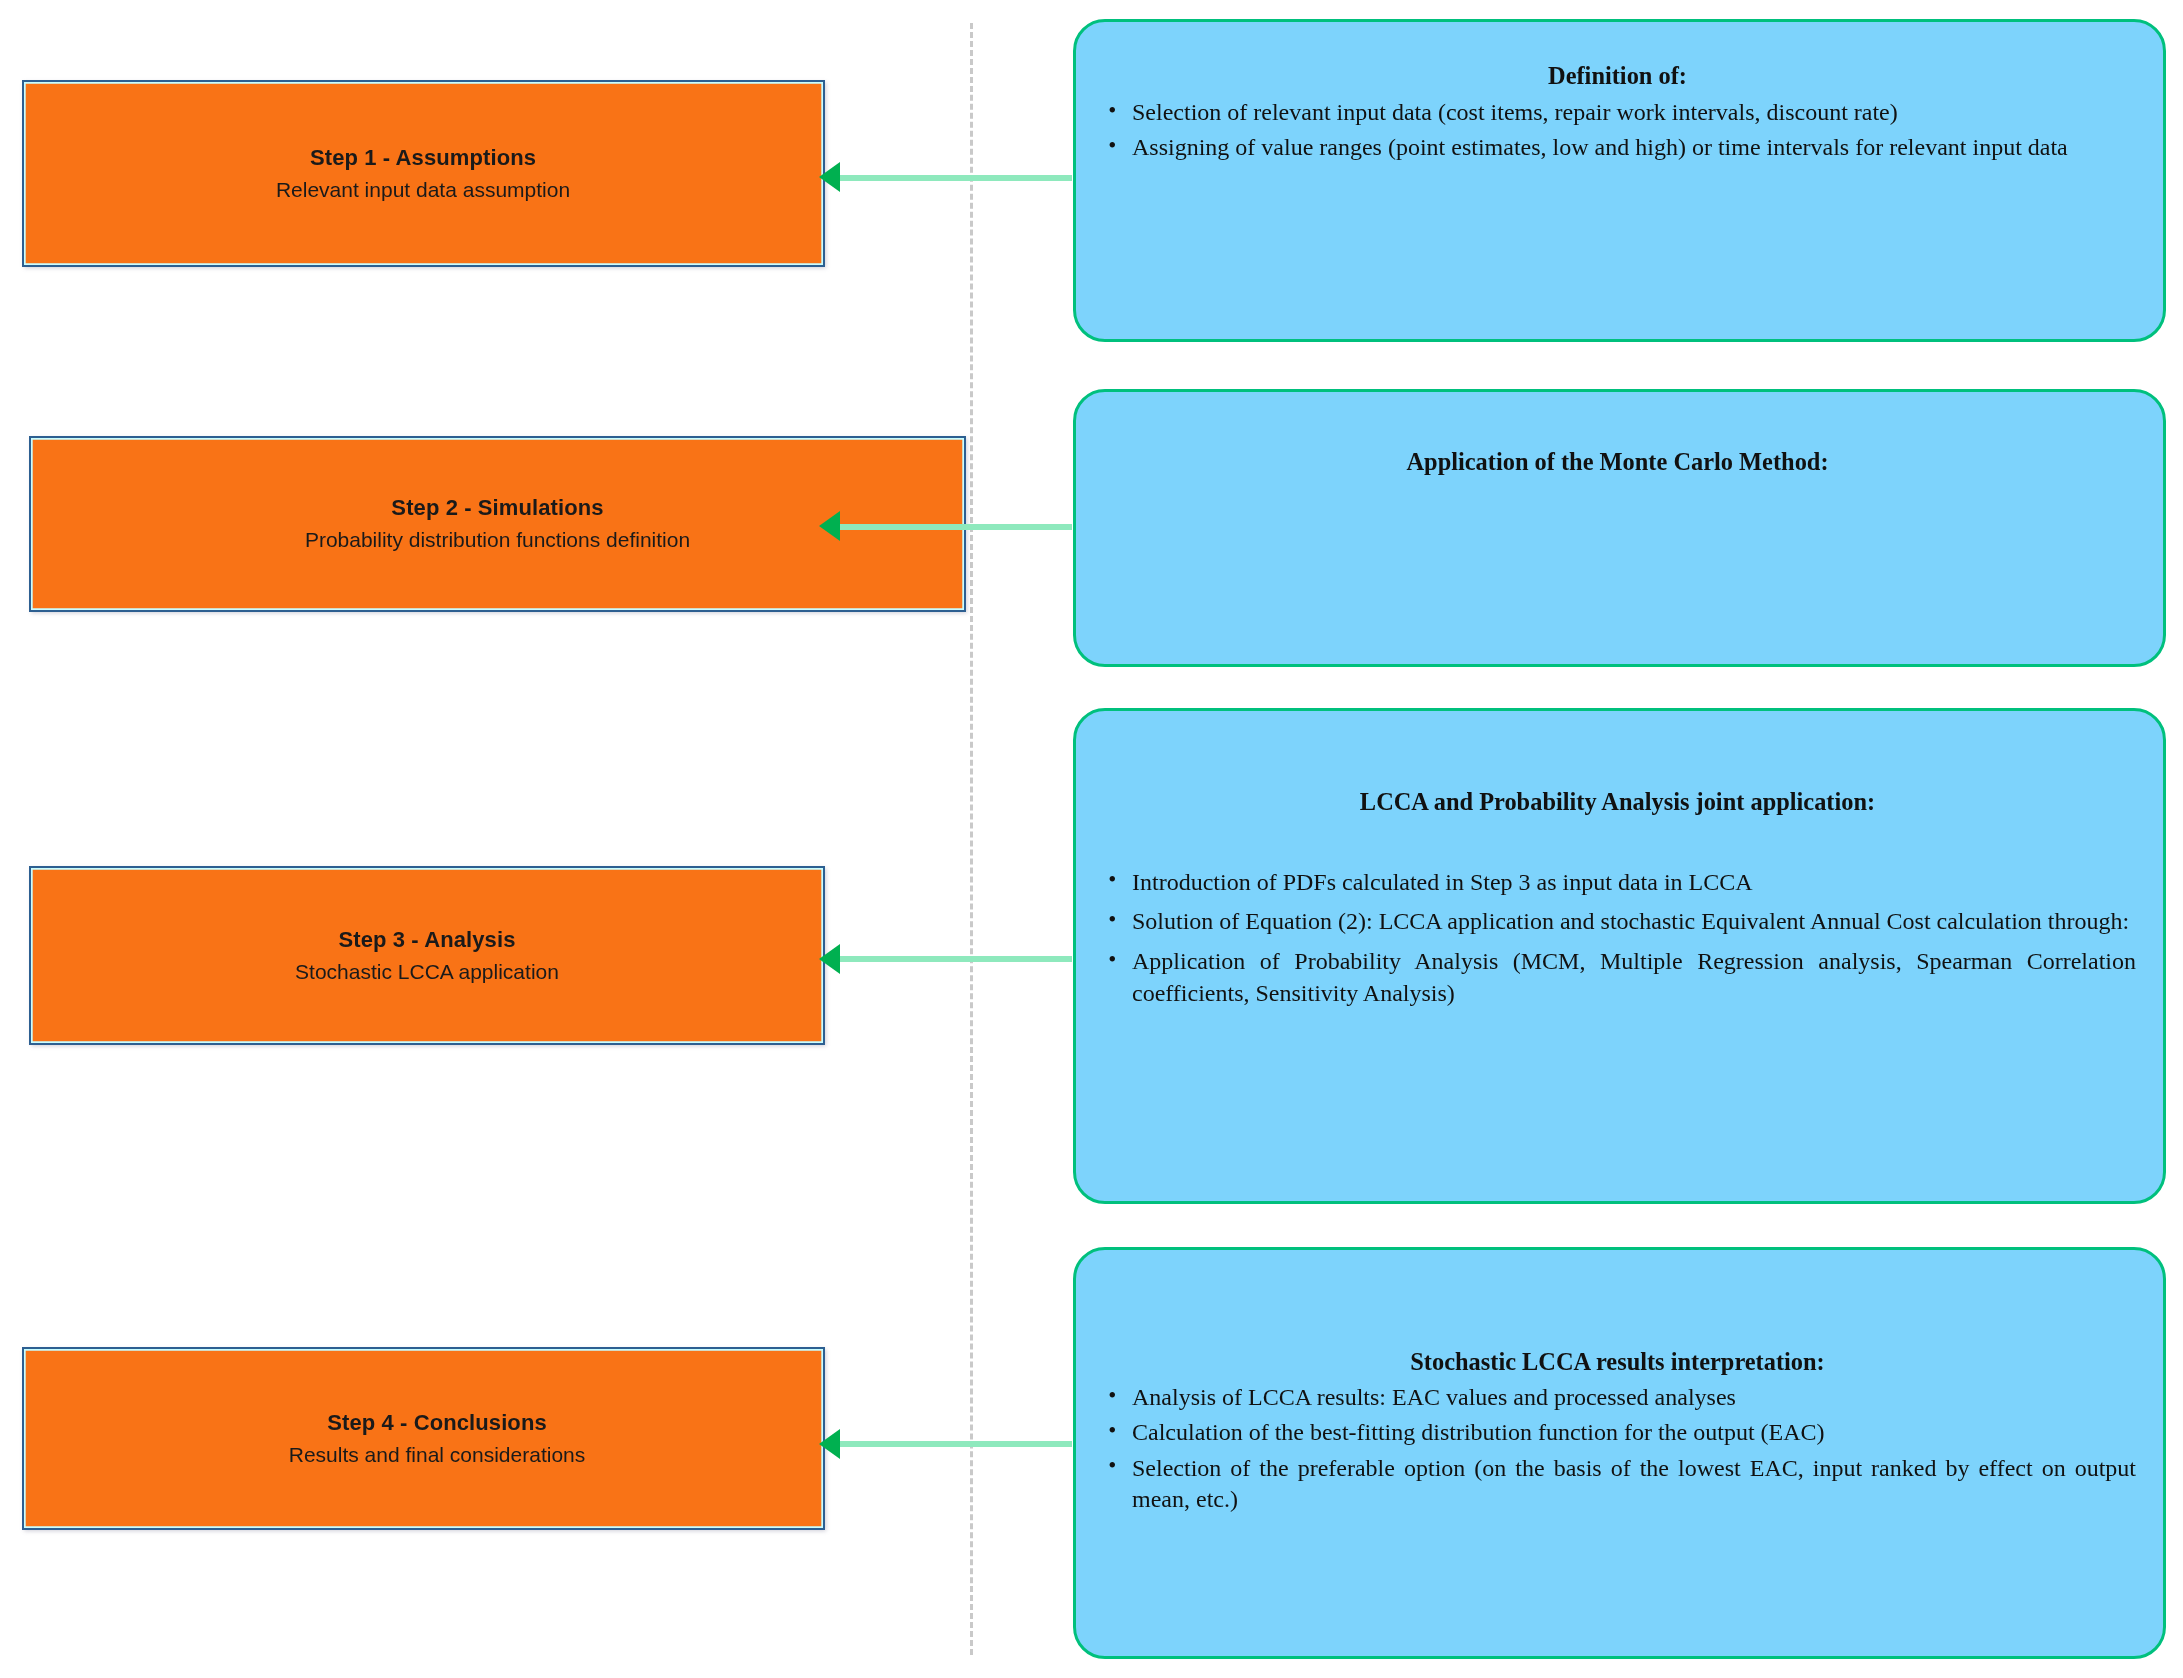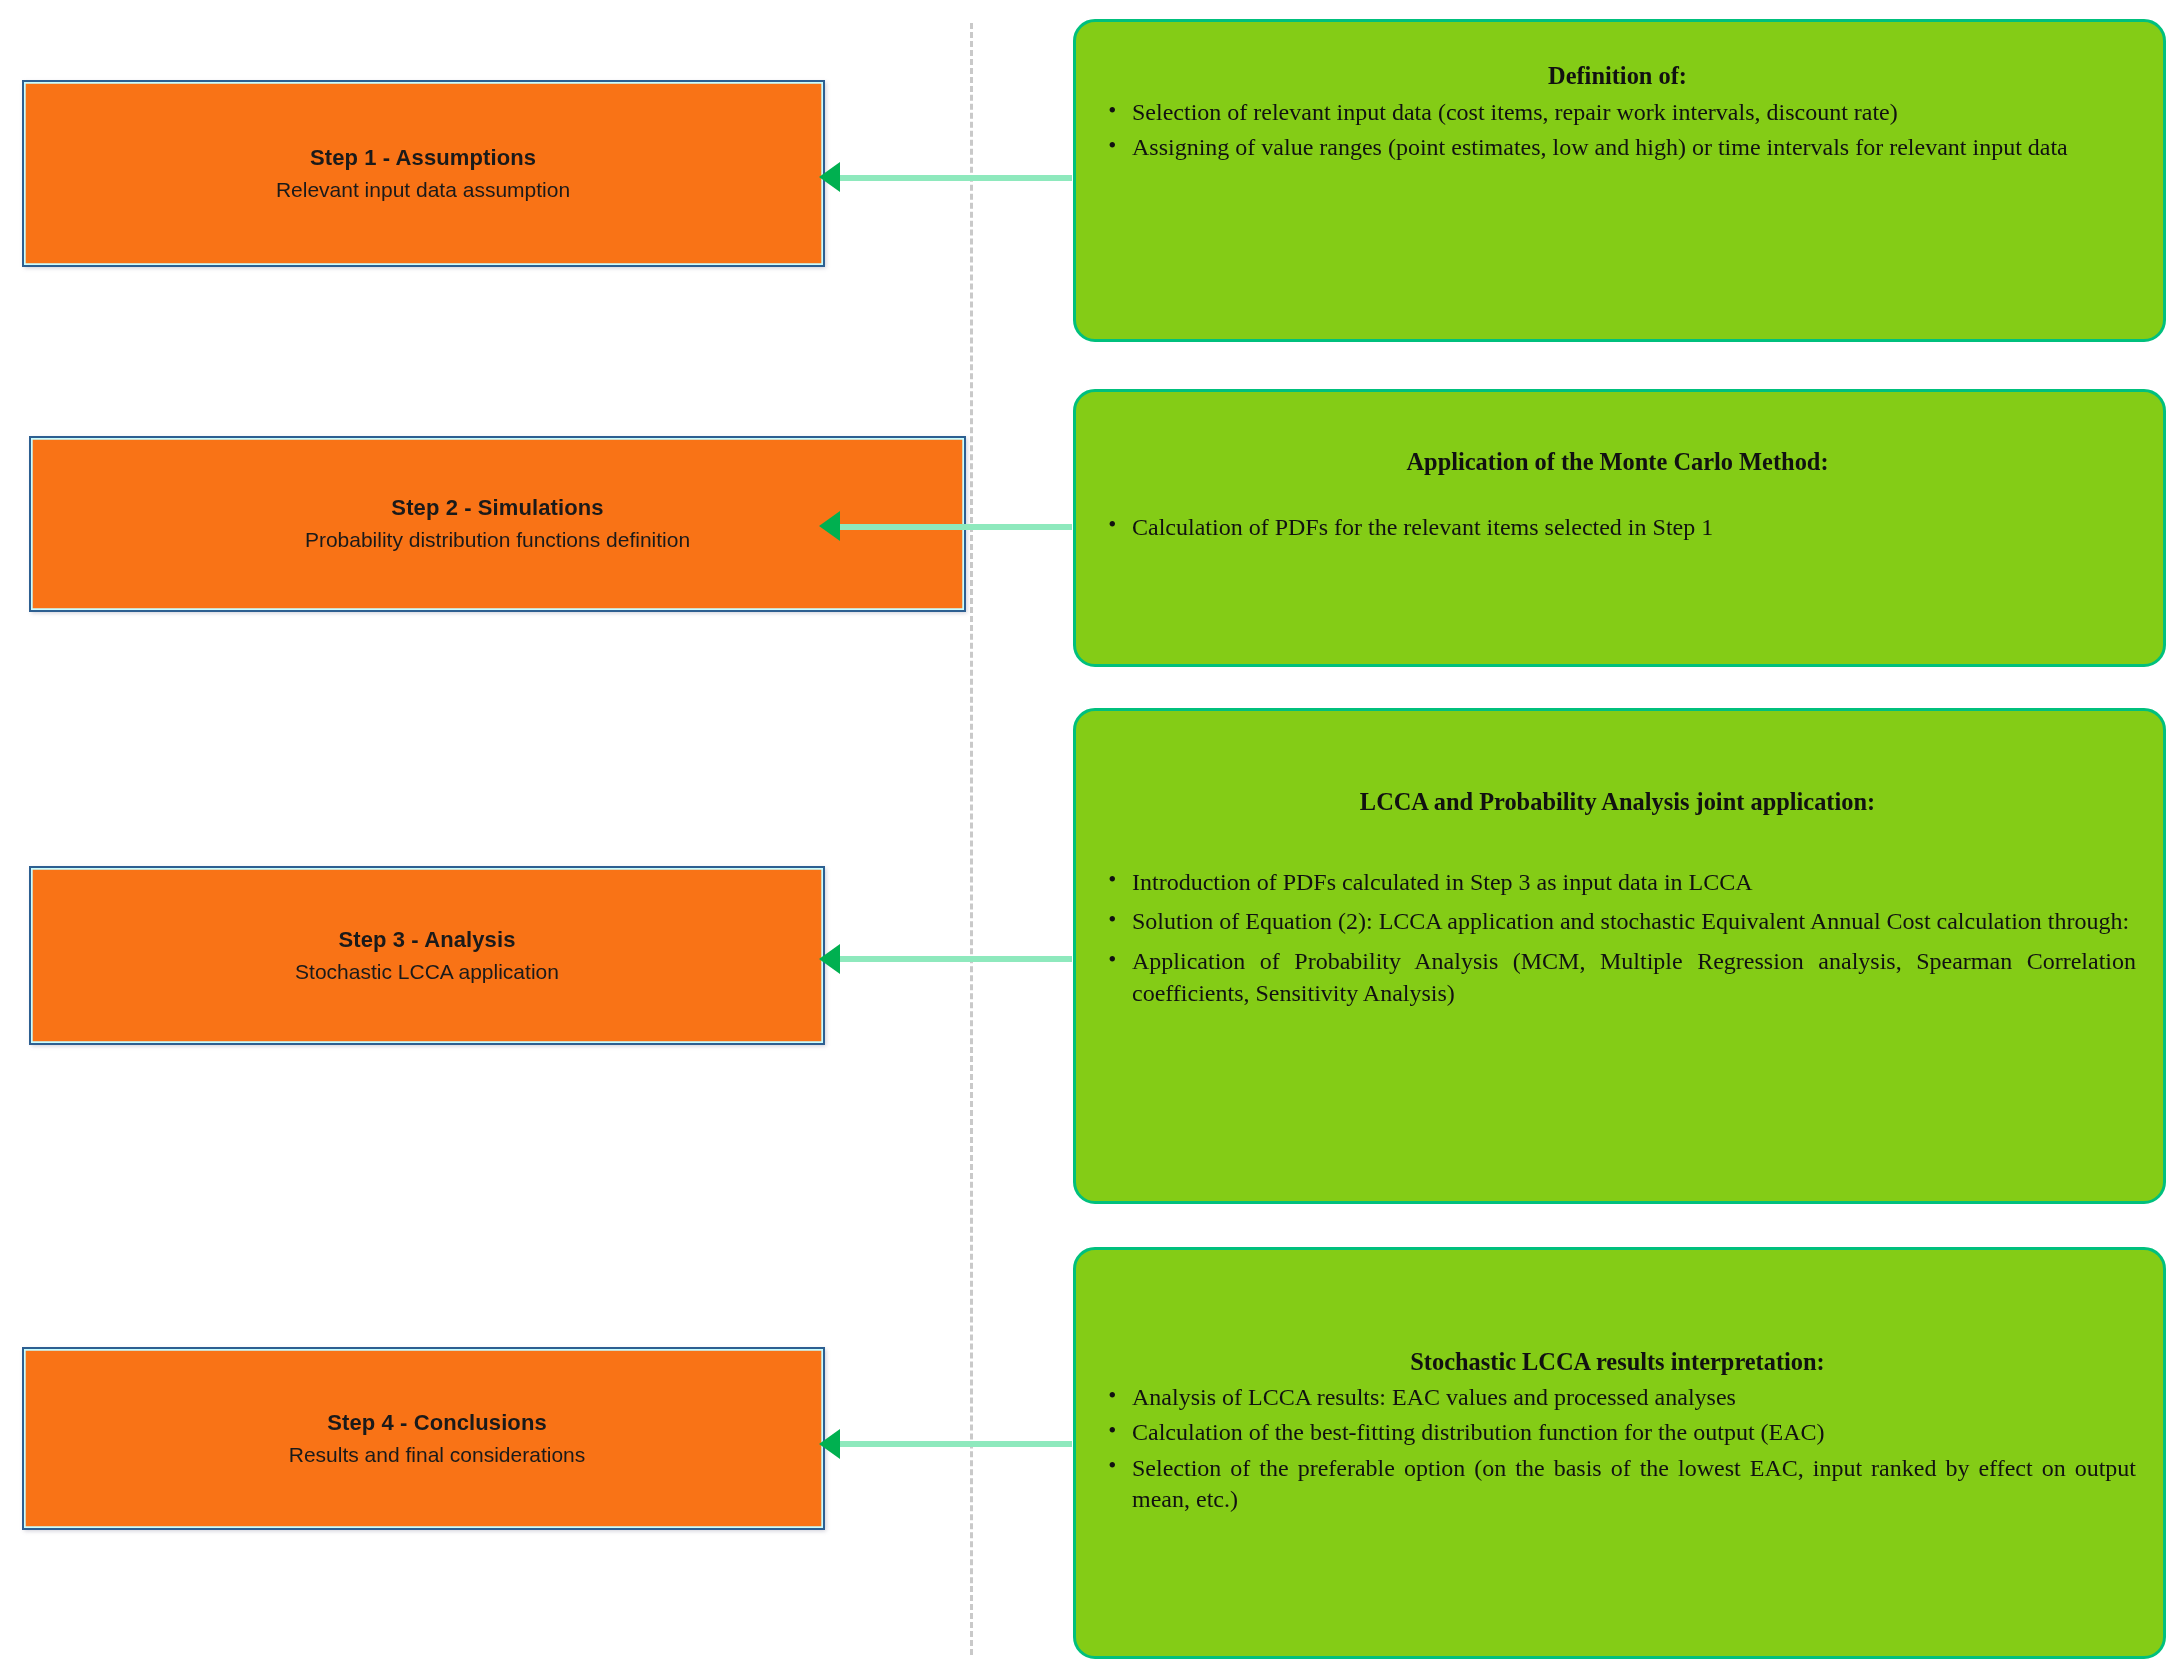--- a/index.html
+++ b/index.html
@@ -82,23 +82,23 @@
   #arrow3h { left: 819px; top: 944px; }
   #arrow4 { left: 832px; top: 1441px; width: 240px; }
   #arrow4h { left: 819px; top: 1429px; }
 
   
   .panel {
     position: absolute;
     box-sizing: border-box;
     left: 1073px;
     width: 1093px;
-    background: #84cc16;
+    background: #7dd3fc;
     border: 3.5px solid #00c07d;
-    border-radius: 22px;
+    border-radius: 32px;
     padding: 20px 27px 20px 23px;
     color: #111111;
     font-family: "Liberation Serif", serif;
   }
   #panel1 { top: 19px;   height: 323px; }
   #panel2 { top: 389px;  height: 278px; }
   #panel3 { top: 708px; height: 496px; }
   #panel4 { top: 1247px; height: 412px; }
 
   .panel-heading {
@@ -171,23 +171,20 @@
 
   <div class="step-box" id="box2">
     <div class="step-title">Step 2 - Simulations</div>
     <div class="step-sub">Probability distribution functions definition</div>
   </div>
   <div class="arrow" id="arrow2"></div>
   <div class="arrow-head" id="arrow2h"></div>
 
   <div class="panel" id="panel2">
     <div class="panel-heading">Application of the Monte Carlo Method:</div>
-    <ul class="panel-list">
-      <li>Calculation of PDFs for the relevant items selected in Step 1</li>
-    </ul>
   </div>
 
   <div class="step-box" id="box3">
     <div class="step-title">Step 3 - Analysis</div>
     <div class="step-sub">Stochastic LCCA application</div>
   </div>
   <div class="arrow" id="arrow3"></div>
   <div class="arrow-head" id="arrow3h"></div>
 
   <div class="panel" id="panel3">

